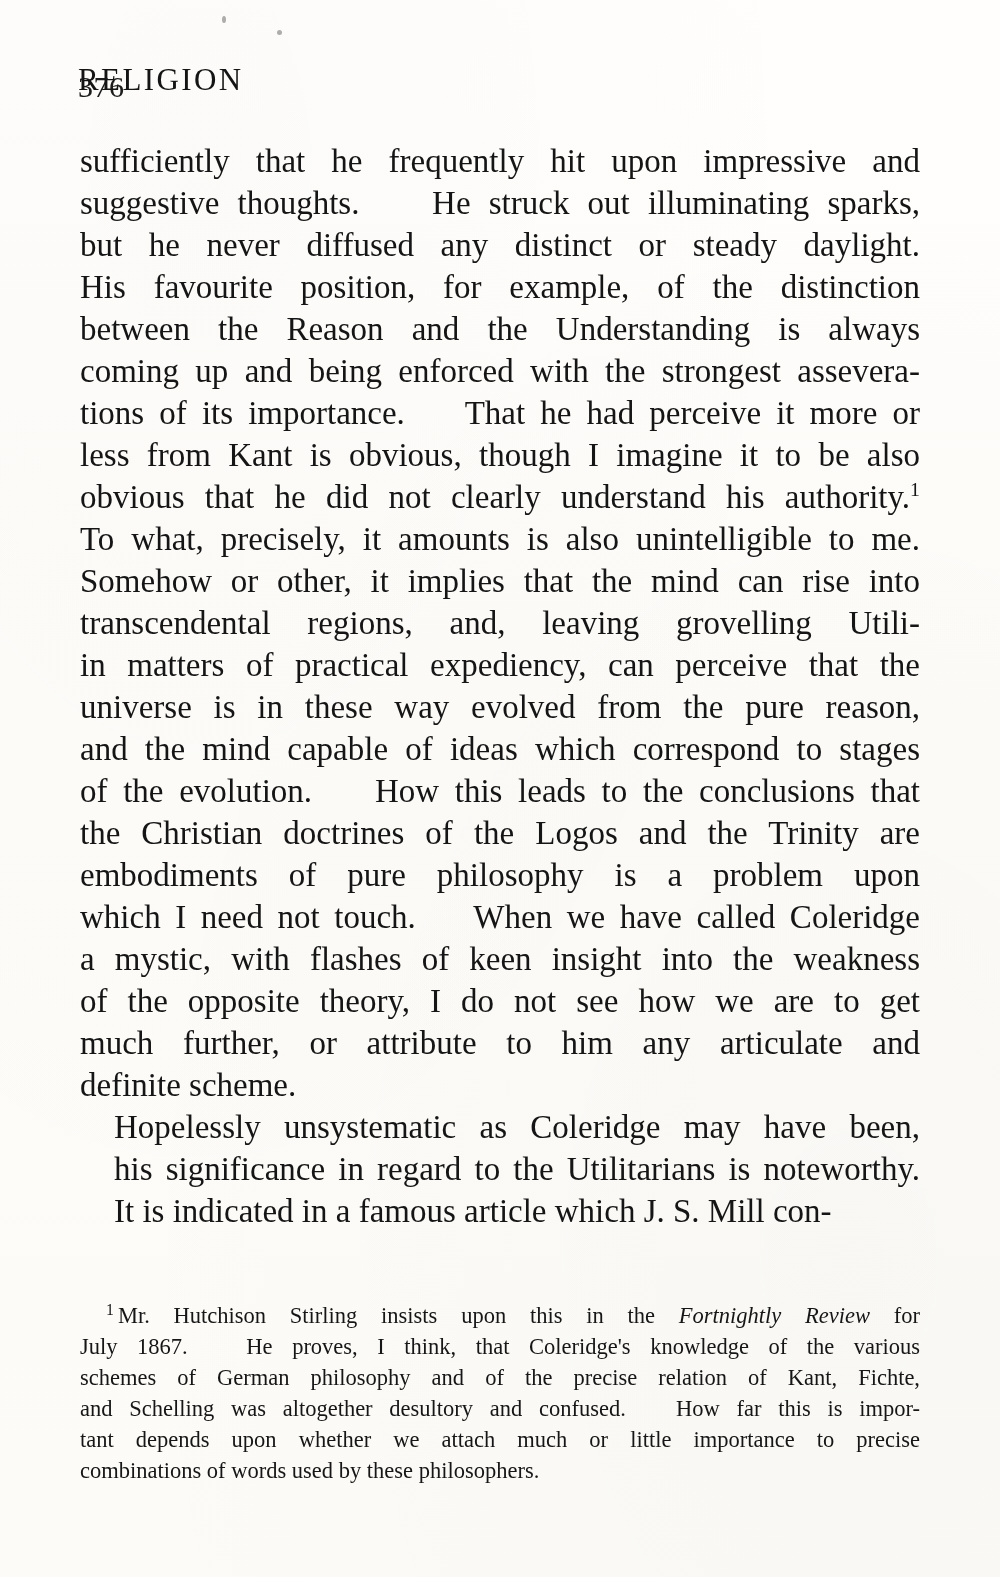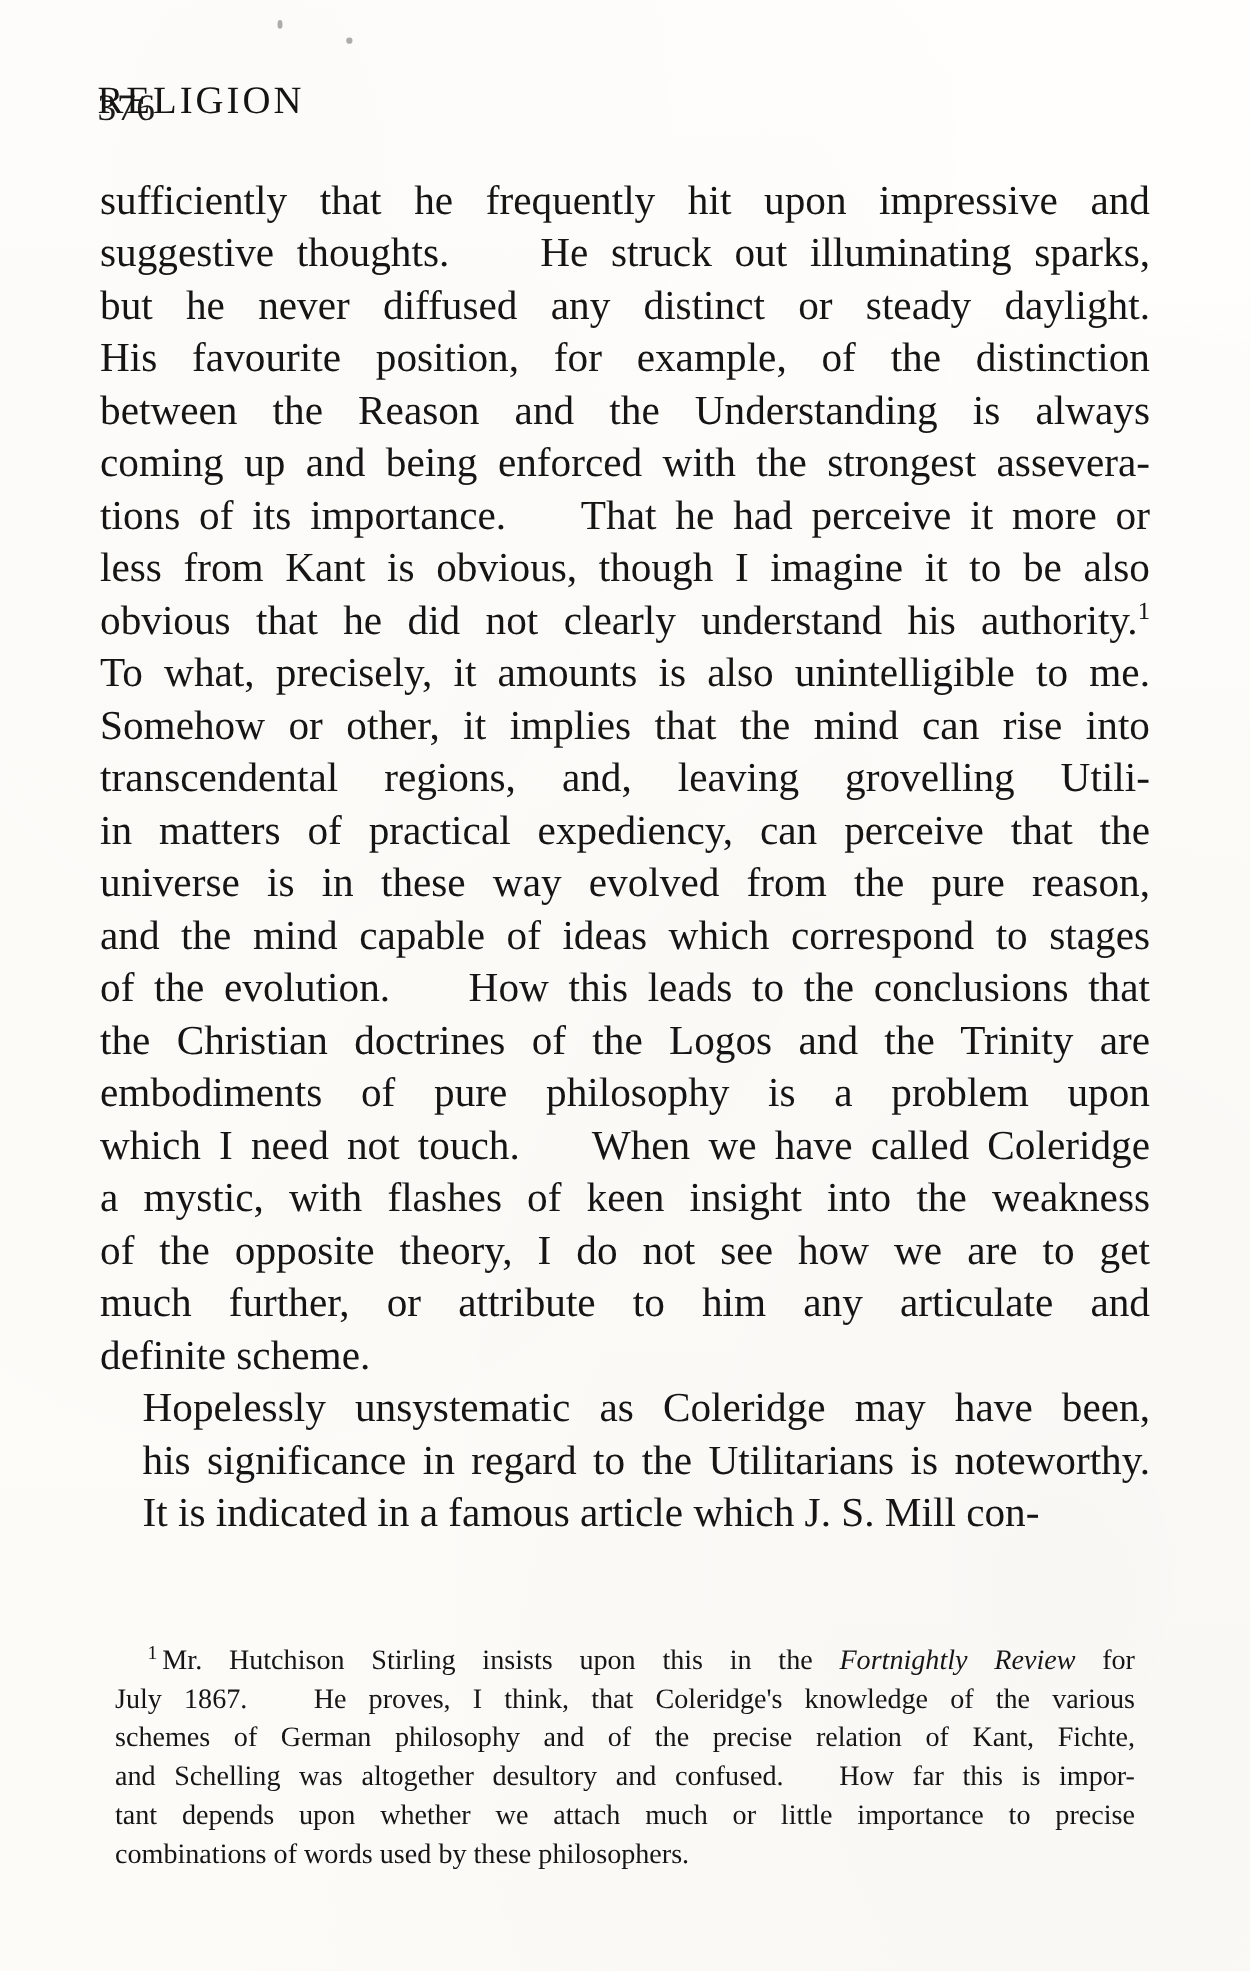--- a/index.html
+++ b/index.html
@@ -104,21 +104,21 @@
   .footnote {
     position: absolute;
     left: 80px;
     top: 1300px;
     width: 840px;
     font-size: 22.5px;
     line-height: 31px;
     color: #161616;
     text-align: justify;
   }
-  .footnote p { margin: 12px; }
+  .footnote p { margin: 0; }
   .footnote .fline {
     display: block;
     text-align: justify;
     text-align-last: justify;
     white-space: pre-wrap;
   }
   .footnote .fline.last { text-align-last: left; }
   .footnote .fn-mark {
     font-size: 0.7em;
     vertical-align: super;

